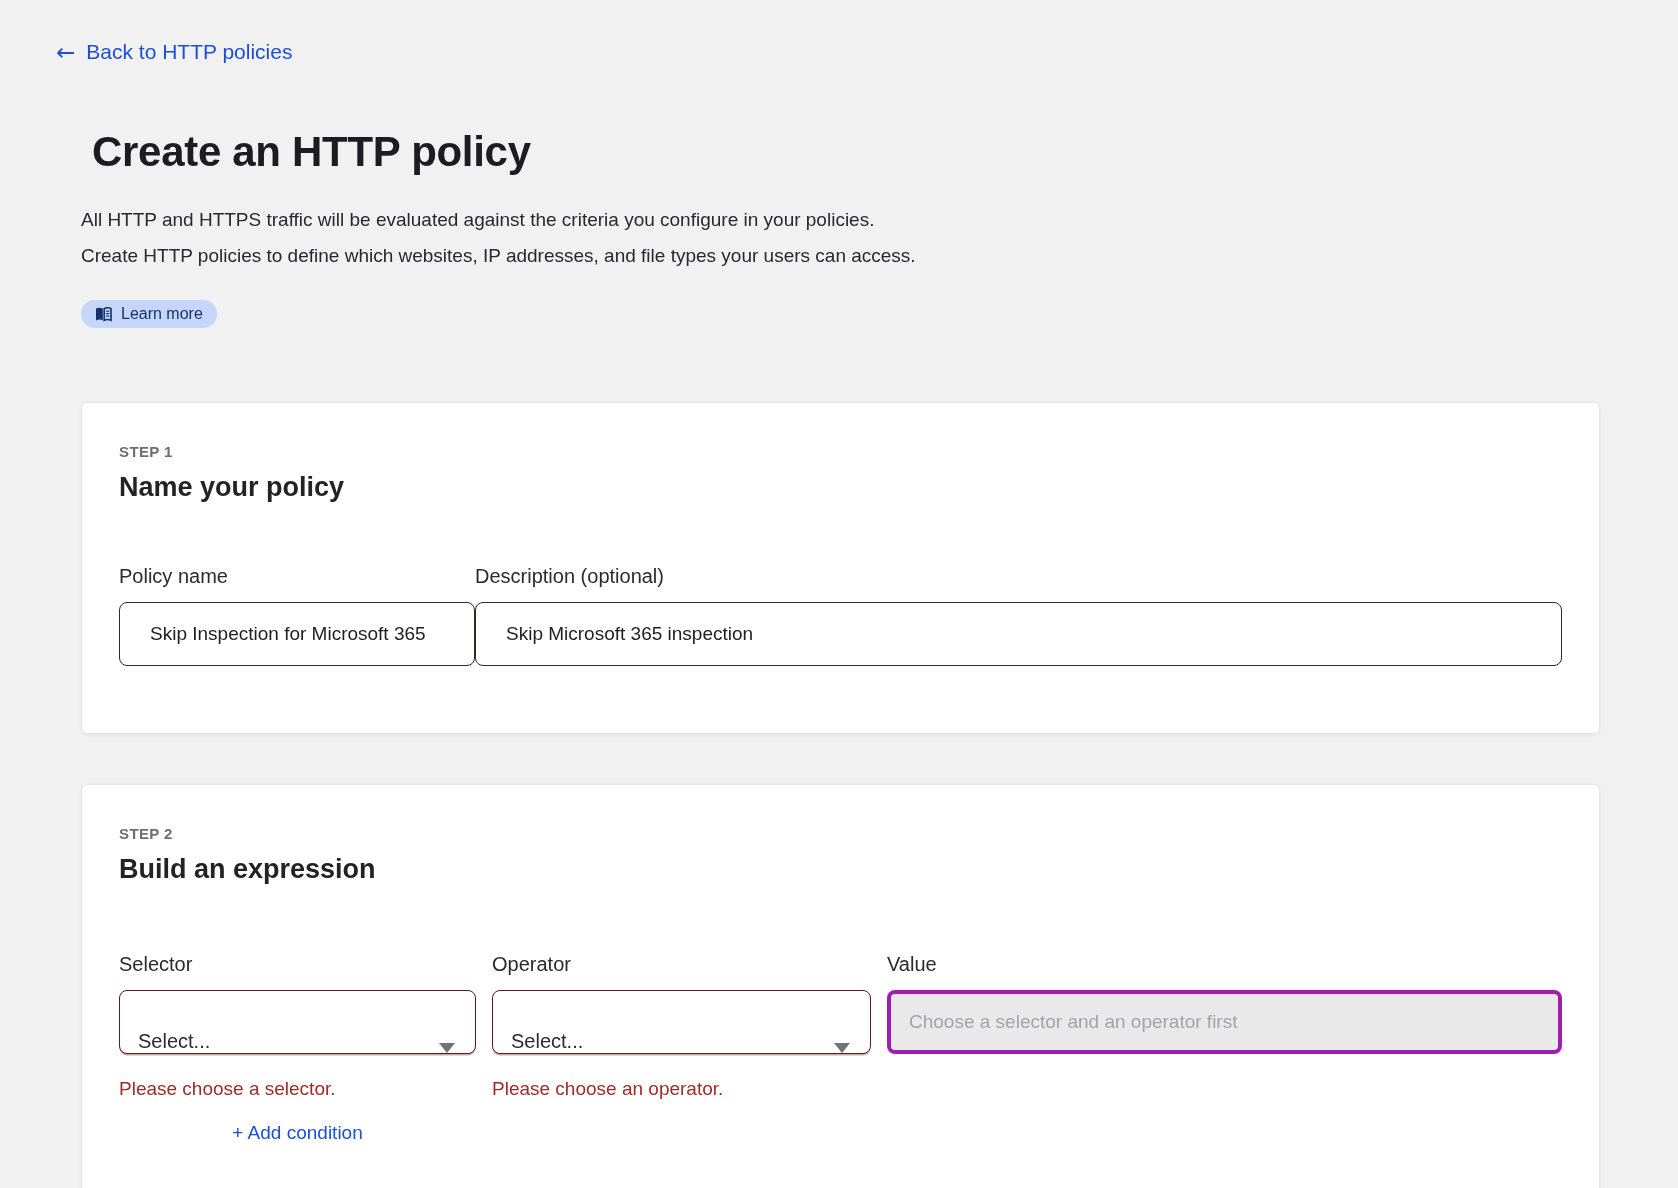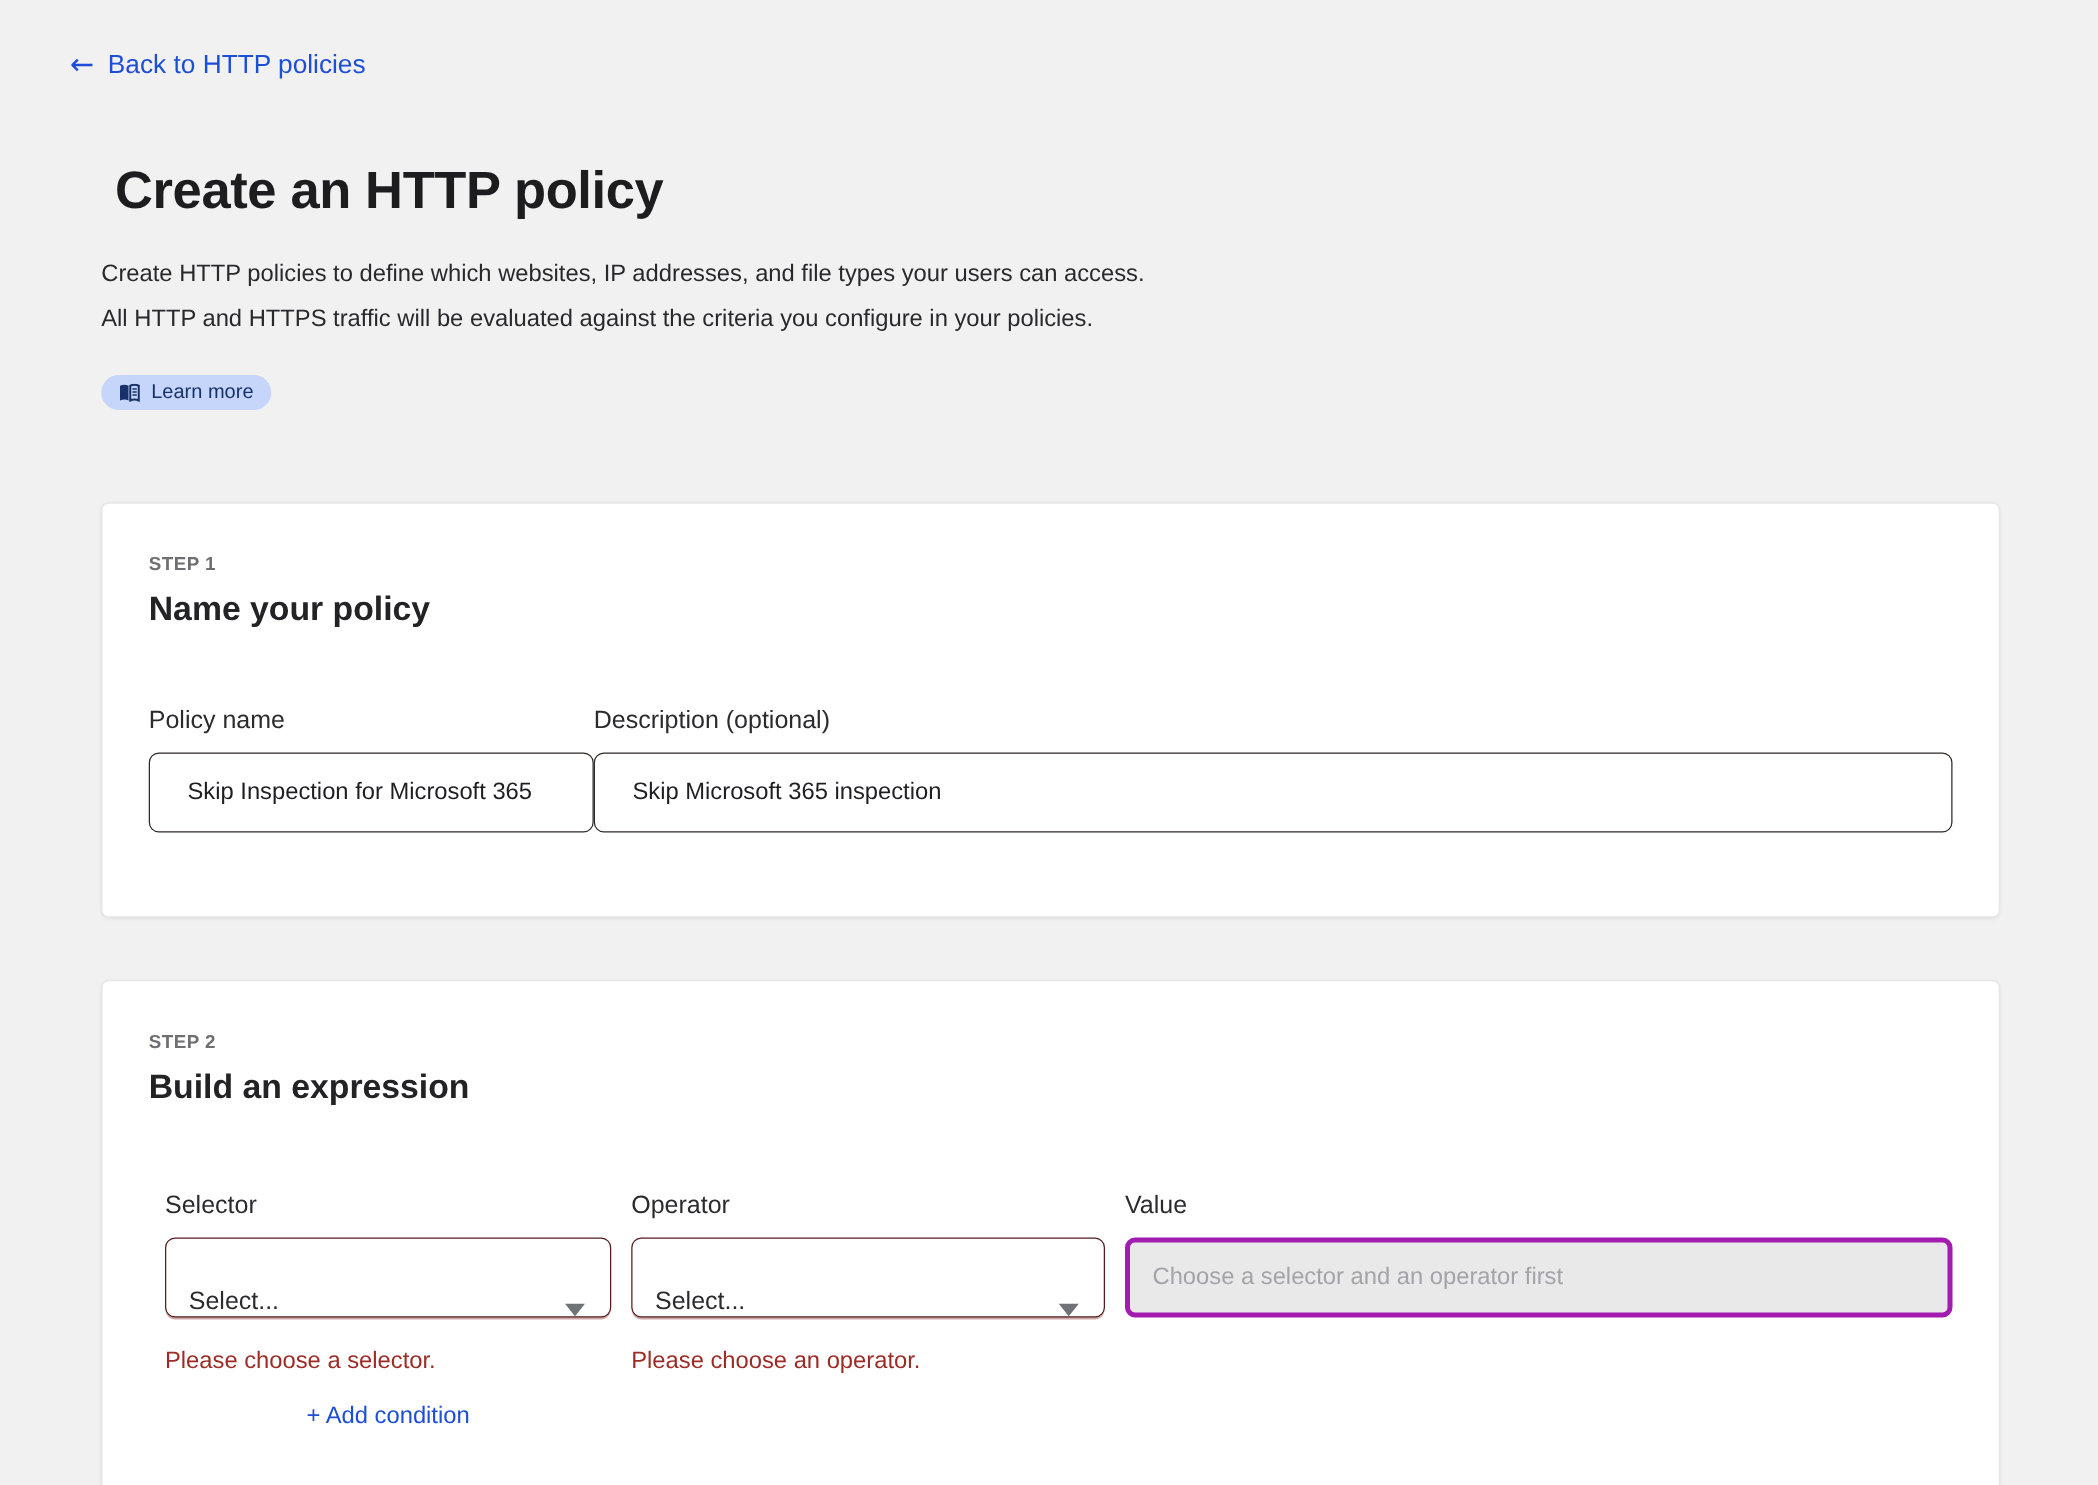--- a/index.html
+++ b/index.html
@@ -59,21 +59,21 @@
     border: 1.5px solid #2f2b28; border-radius: 8px;
     background: #fff;
     padding: 0 30px;
     font-size: 19px; color: #1f1f23;
     font-family: inherit;
     outline: none; width: 100%;
   }
   .col-policy-name { width: 356px; }
   .col-description { flex: 1; }
   .expr-row { display: flex; gap: 16px; margin-top: 68px; }
-  .col-selector { width: 357px; margin-left: 13px; }
+  .col-selector { width: 357px; }
   .col-operator { width: 379px; }
   .col-value { flex: 1; }
   .dropdown {
     height: 64px;
     display: flex; align-items: flex-end; justify-content: space-between;
     border: 1.7px solid #551c1c; border-radius: 8px;
     box-shadow: 0 2px 0 -0.5px rgba(130,38,38,0.4);
     background: #fff; padding: 0 20px 0 18px;
     cursor: pointer;
   }
@@ -107,22 +107,22 @@
 
 
 <a class="back-row">
   <span class="back-arrow">←</span>
   <span>Back to HTTP policies</span>
 </a>
 
 <h1>Create an HTTP policy</h1>
 
 <div class="page-desc">
+  <div>All HTTP and HTTPS traffic will be evaluated against the criteria you configure in your policies.</div>
   <div>Create HTTP policies to define which websites, IP addresses, and file types your users can access.</div>
-  <div>All HTTP and HTTPS traffic will be evaluated against the criteria you configure in your policies.</div>
 </div>
 
 <button class="learn-more">
   <span>
     <svg class="book-icon-svg" width="17" height="15" viewBox="0 0 17 15">
       <path d="M1 1.6 C3.3 0.5 5.6 0.5 7.8 1.6 L7.8 13.4 C5.6 12.3 3.3 12.3 1 13.4 Z" fill="#17316b"></path>
       <path d="M9.2 1.6 C11.4 0.5 13.7 0.5 16 1.6 L16 13.4 C13.7 12.3 11.4 12.3 9.2 13.4 Z" fill="none" stroke="#17316b" stroke-width="1.6"></path>
       <line x1="11" y1="4.2" x2="14.4" y2="4.2" stroke="#17316b" stroke-width="1.1"></line>
       <line x1="11" y1="6.6" x2="14.4" y2="6.6" stroke="#17316b" stroke-width="1.1"></line>
       <line x1="11" y1="9" x2="14.4" y2="9" stroke="#17316b" stroke-width="1.1"></line>

